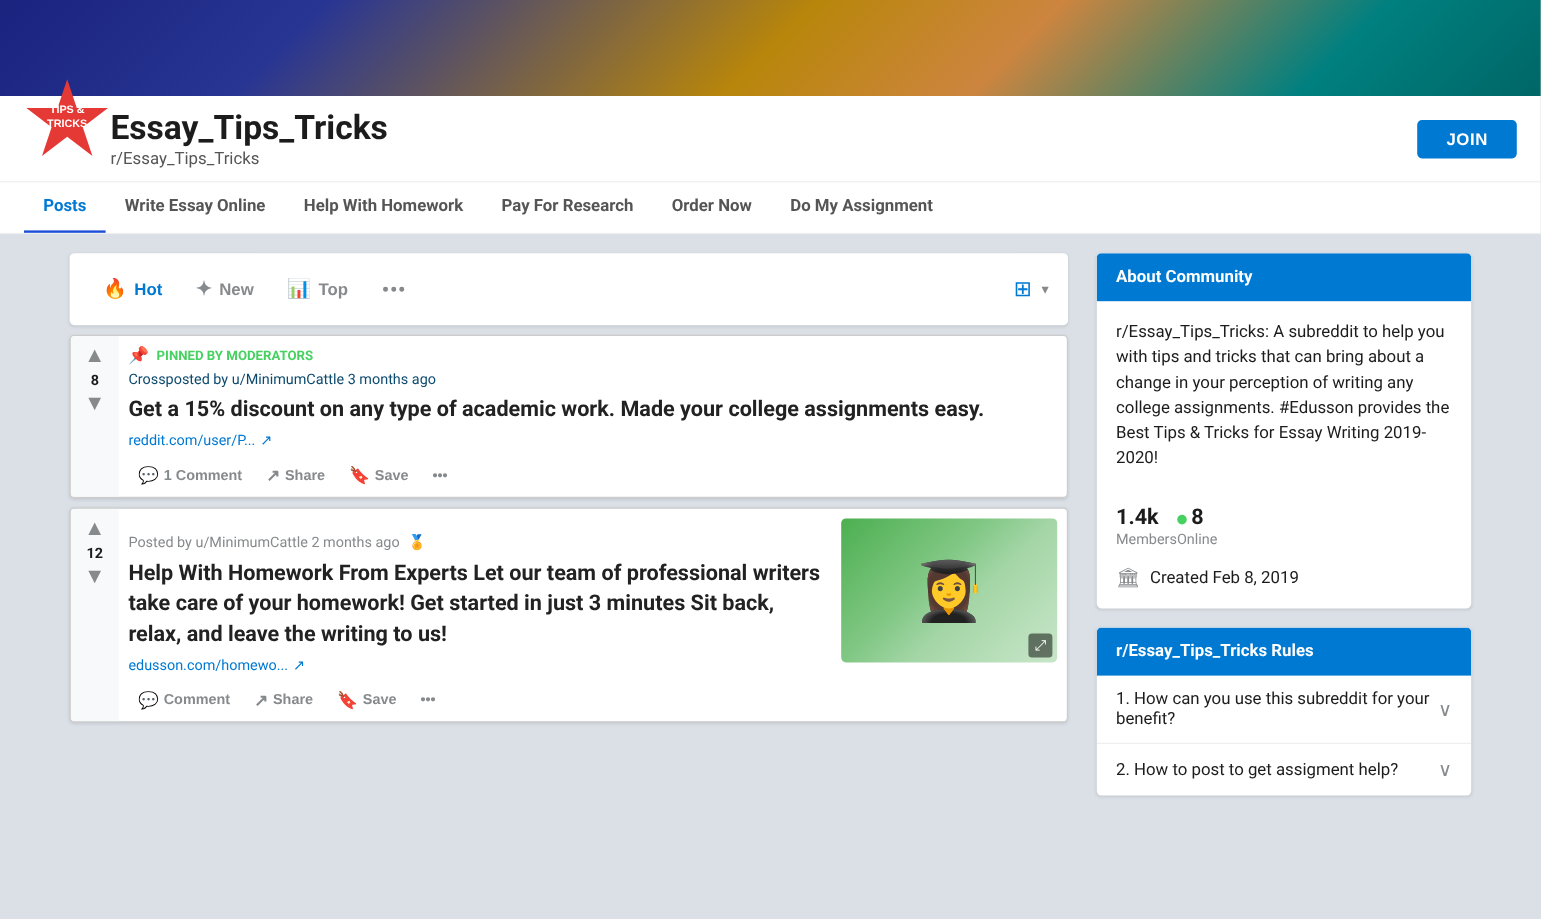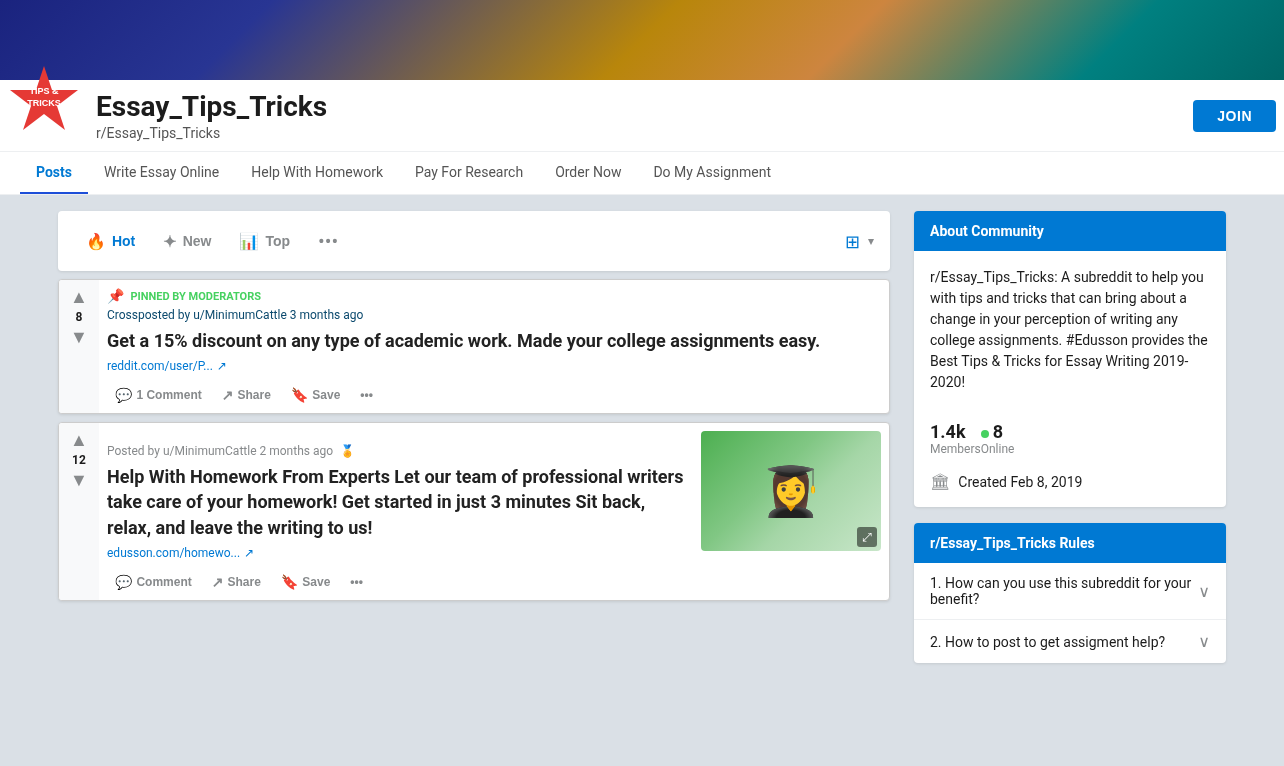--- a/index.html
+++ b/index.html
@@ -7,24 +7,23 @@
 
     
     .banner {
       height: 80px;
       background: linear-gradient(135deg, #1a237e 0%, #283593 20%, #b8860b 50%, #cd853f 65%, #008080 85%, #006666 100%);
       position: relative;
     }
 
     .header-bar {
       background: #fff;
-      padding: 10px 8px;
-      display: flex;
-      align-items: center;
-      gap: 16px;
+      padding: 10px 20px;
+      display: flex;
+      align-items: center;
       box-shadow: 0 1px 3px rgba(0,0,0,0.1);
     }
 
     .subreddit-name {
       font-size: 28px;
       font-weight: 700;
       color: #1c1c1c;
     }
 
     .subreddit-handle {
@@ -54,21 +53,21 @@
       border-top: 1px solid #edeff1;
       border-bottom: 1px solid #edeff1;
     }
 
     .nav-tab {
       padding: 12px 16px;
       font-size: 14px;
       color: #555;
       cursor: pointer;
       border-bottom: 2px solid transparent;
-      font-weight: 400;
+      font-weight: 700;
     }
 
     .nav-tab.active {
       color: #0079d3;
       border-bottom: 2px solid #1d4ed8;
       font-weight: 700;
     }
 
     
     .main-layout {

